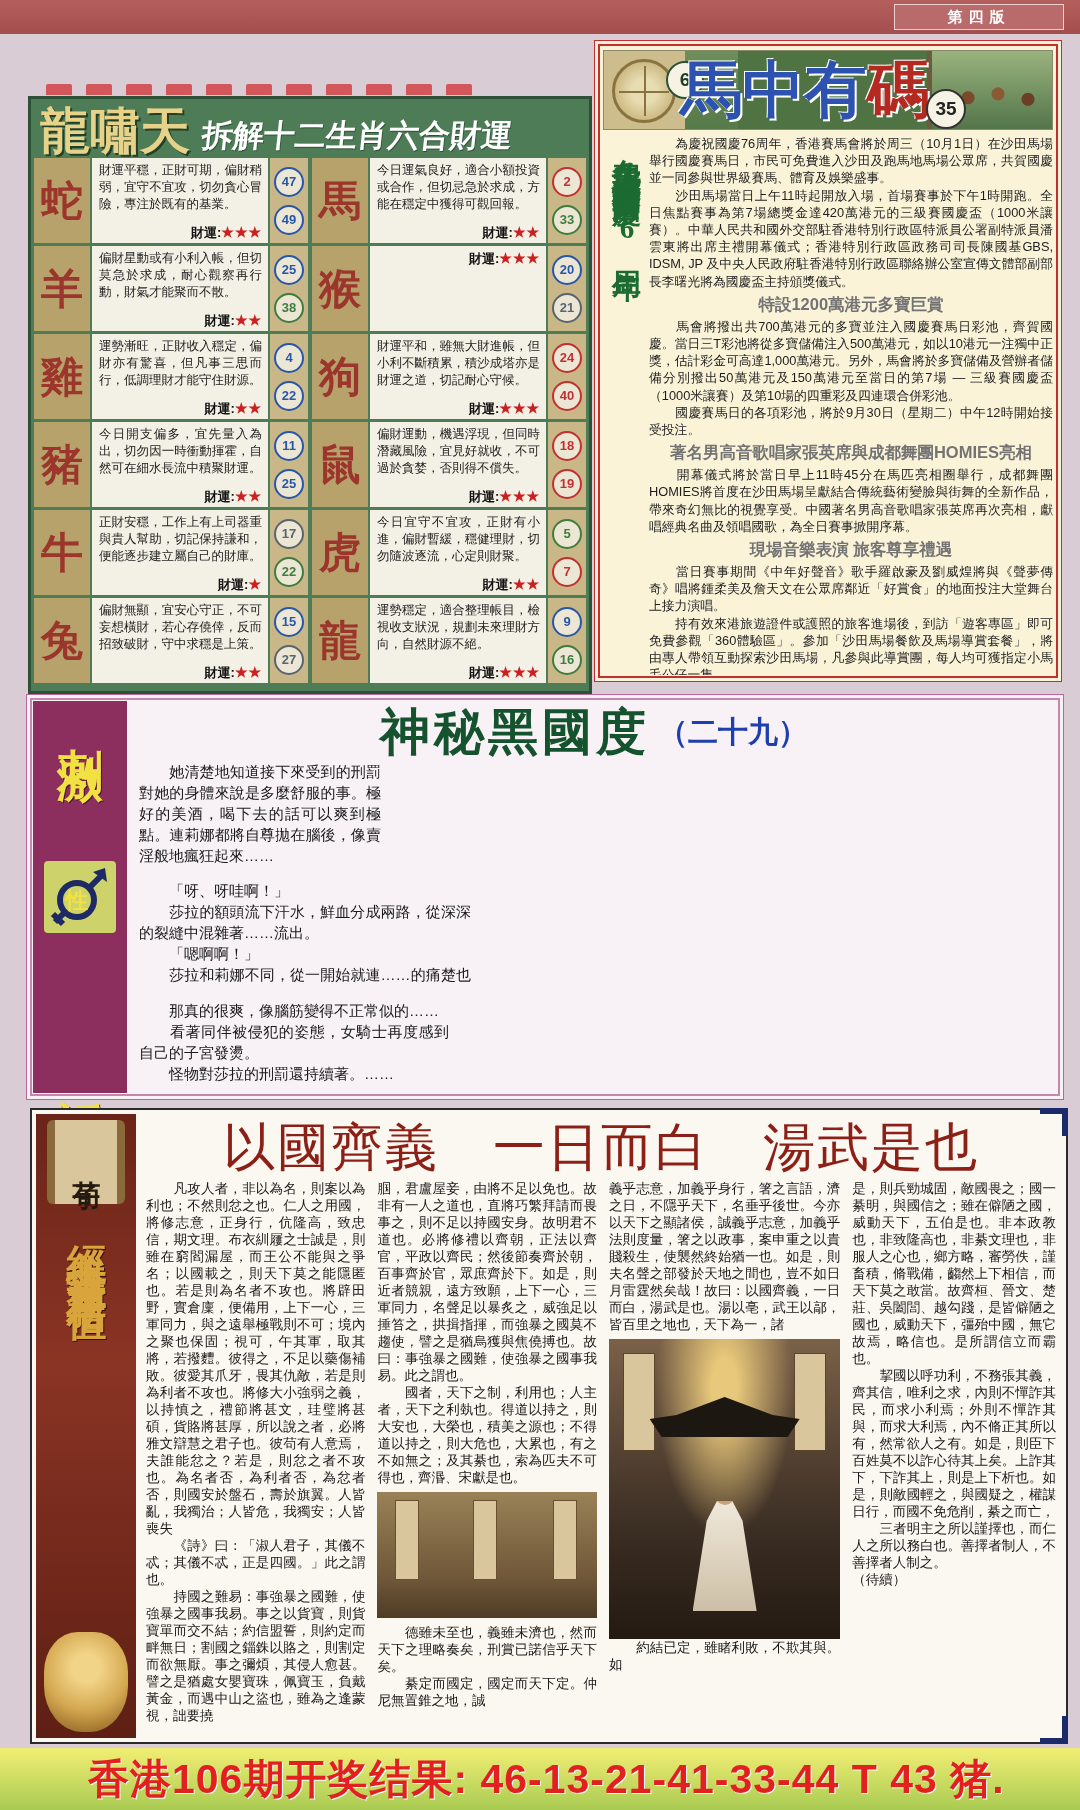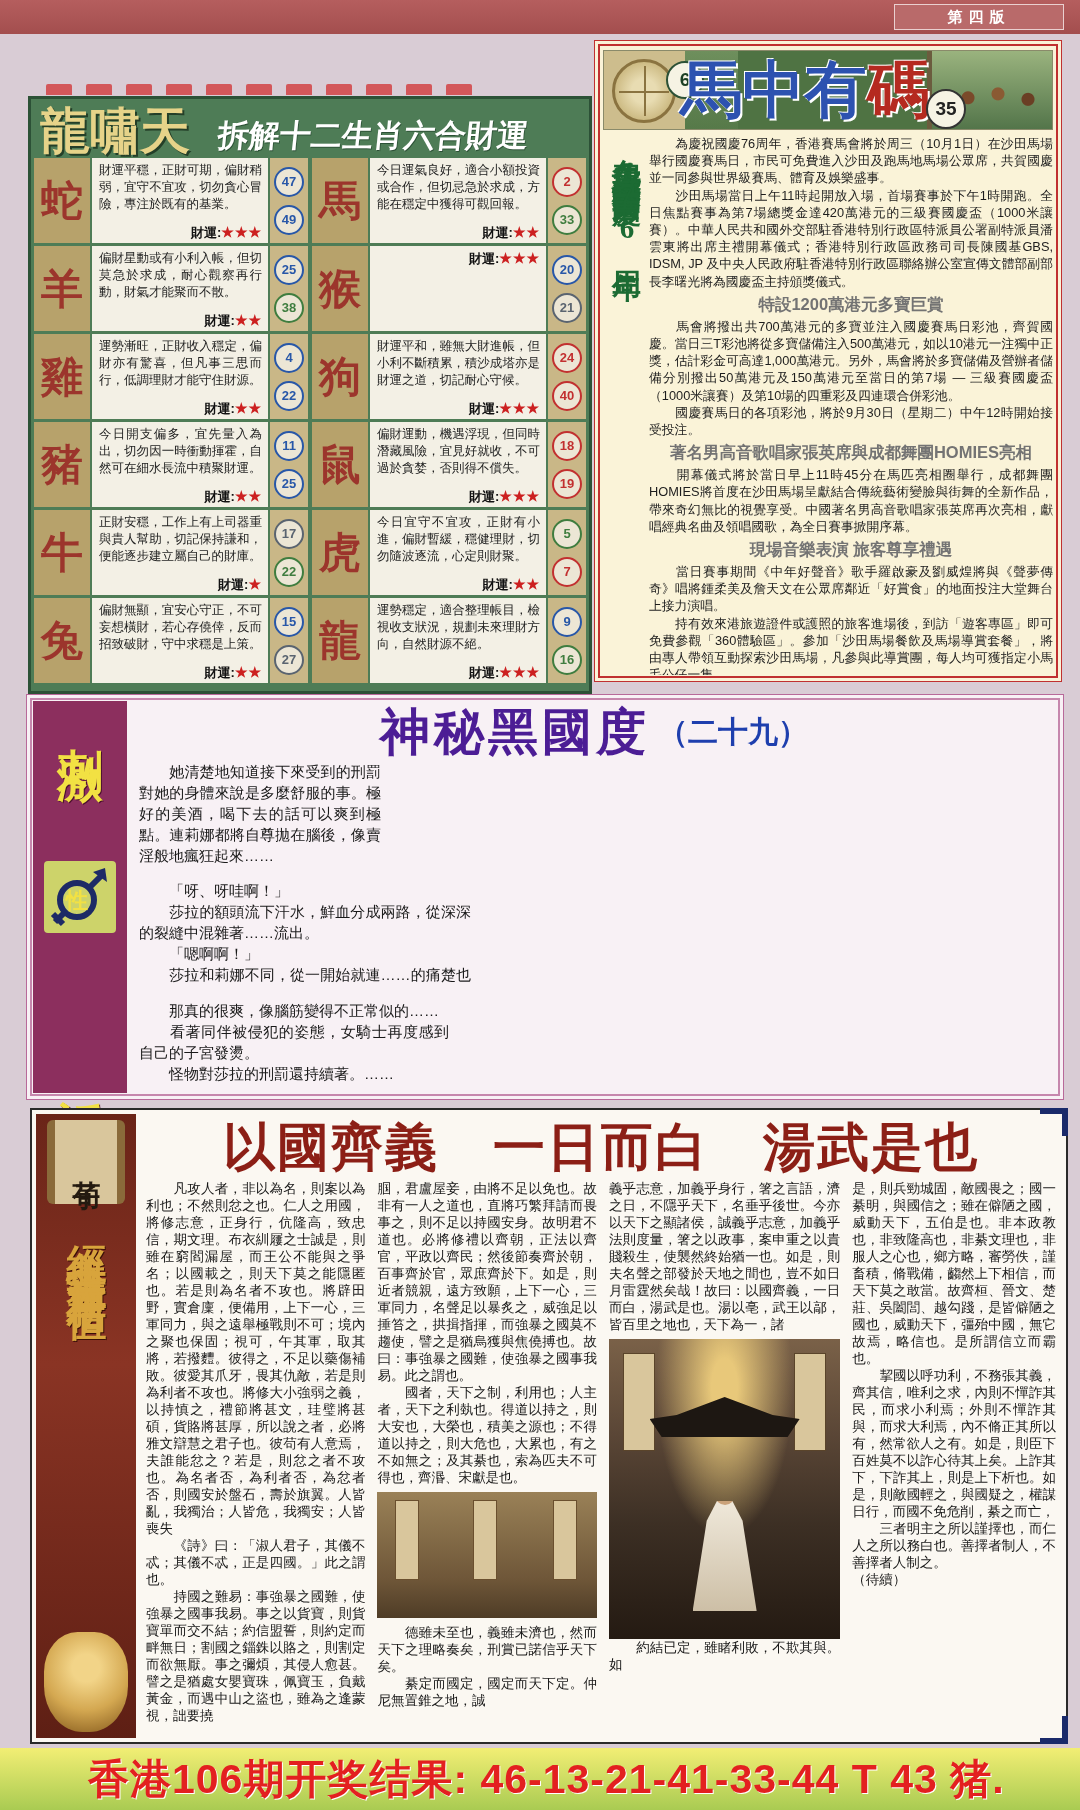--- a/index.html
+++ b/index.html
@@ -9,21 +9,21 @@
   .paras{white-space:pre-line;}
   
   .topbar{left:0;top:0;width:1080px;height:34px;background:linear-gradient(180deg,#b55e5e,#a34e4e);}
   .edition{position:absolute;right:16px;top:4px;width:168px;height:24px;background:#b96a6a;
            border:1px solid #ead0d0;color:#fff;font-size:15px;font-weight:bold;
            display:flex;align-items:center;justify-content:center;letter-spacing:6px;}
   .remnant{left:46px;top:84px;width:500px;height:11px;overflow:hidden;display:flex;gap:14px;}
   .remnant i{display:block;width:26px;height:18px;background:#d03030;opacity:.75;border-radius:2px;}
   
   .zpanel{left:28px;top:96px;width:552px;height:586px;background:#4e7c56;border:3px solid #2c5136;padding:3px;}
-  .ztitle{height:54px;display:flex;align-items:flex-end;gap:28px;padding:0 4px 2px 6px;overflow:hidden;}
+  .ztitle{height:54px;display:flex;align-items:flex-end;gap:12px;padding:0 4px 2px 6px;overflow:hidden;}
   .zt1{font-family:"Liberation Serif",serif;font-size:50px;font-weight:bold;color:#e6d389;
        line-height:50px;text-shadow:2px 2px 0 #243f28;}
   .zt2{font-family:"Liberation Serif",serif;font-size:31px;font-weight:bold;color:#ffffff;
        line-height:40px;transform:skewX(-6deg);text-shadow:1px 1px 0 #2c5136;}
   .zgrid{display:flex;gap:4px;}
   .zcol{display:flex;flex-direction:column;gap:3px;flex:1;}
   .zrow{display:flex;gap:2px;height:85px;}
   .zanimal{width:56px;background:#b7a26b;color:#9c352c;font-family:"Liberation Serif",serif;
            font-size:42px;font-weight:bold;display:flex;align-items:center;justify-content:center;}
   .zmain{flex:1;background:#f3f0e5;padding:4px 6px 2px 7px;display:flex;flex-direction:column;justify-content:space-between;overflow:hidden;}
@@ -69,21 +69,21 @@
   
   .spanel{left:26px;top:694px;width:1038px;height:406px;background:#f8f1f5;border:1px solid #b8699a;
           box-shadow:inset 0 0 0 3px #f8f1f5, inset 0 0 0 5px #c687ad;display:flex;box-sizing:border-box;padding:6px;}
   .ssb{width:94px;background:#8c2f5e;display:flex;flex-direction:column;align-items:center;
        justify-content:space-between;padding:10px 0;}
   .ssbtxt{writing-mode:vertical-rl;text-orientation:upright;font-size:46px;font-weight:bold;color:#f2e143;
           font-family:"Liberation Serif",serif;letter-spacing:10px;text-shadow:1px 1px 0 #4a102e;}
   .ssym{width:72px;height:72px;background:#cdd36a;border-radius:4px;display:flex;align-items:center;justify-content:center;}
   .smain{flex:1;padding:2px 8px 4px 12px;overflow:hidden;}
   .stitlerow{height:58px;display:flex;align-items:center;justify-content:center;gap:8px;}
-  .stt{font-size:50px;font-weight:bold;color:#4c1d95;font-family:"Liberation Serif",serif;letter-spacing:4px;}
+  .stt{font-size:50px;font-weight:bold;color:#14532d;font-family:"Liberation Serif",serif;letter-spacing:4px;}
   .stc{font-size:30px;font-weight:bold;color:#1e3fae;font-family:"Liberation Serif",serif;}
   .scols{display:flex;gap:16px;height:322px;overflow:hidden;flex-direction:column;}
   .scol{font-size:15px;line-height:21px;text-align:justify;color:#191919;overflow:hidden;}
   .sc1{width:242px;}.sc2{width:332px;}.sc3{width:310px;}
   .c2b{display:flex;gap:8px;margin-top:4px;}
   .temple{width:168px;height:128px;flex:none;position:relative;overflow:hidden;
           background:radial-gradient(ellipse at 50% 30%,rgba(190,225,255,.55) 0 12%,transparent 45%),
                      repeating-linear-gradient(90deg,rgba(255,255,255,.07) 0 10px,transparent 10px 30px),
                      linear-gradient(180deg,#16222e,#0a1016);}
   .chalice{position:absolute;left:50%;bottom:18px;width:26px;height:30px;transform:translateX(-50%);
@@ -104,21 +104,21 @@
            border-radius:6px;display:flex;align-items:center;justify-content:center;}
   .scrollt{writing-mode:vertical-rl;font-size:28px;font-weight:bold;color:#241a10;
            font-family:"Liberation Serif",serif;letter-spacing:4px;}
   .evert{flex:1;writing-mode:vertical-rl;text-orientation:upright;font-size:40px;line-height:52px;font-weight:bold;
          color:#d8a43c;font-family:"Liberation Serif",serif;letter-spacing:8px;margin:10px 0 6px 0;
          text-shadow:1px 1px 0 #3a1008;}
   .eface{width:84px;height:100px;border-radius:40% 40% 46% 46%;
          background:radial-gradient(circle at 50% 36%,#f2d488 0 18%,#d4a851 55%,#8a5f20 95%);}
   .emain{flex:1;padding:2px 6px 2px 10px;overflow:hidden;}
   .etitle{height:64px;display:flex;align-items:center;justify-content:center;font-family:"Liberation Serif",serif;
-          font-size:52px;font-weight:bold;color:#8c1f16;letter-spacing:2px;white-space:nowrap;}
+          font-size:52px;font-weight:normal;color:#8c1f16;letter-spacing:2px;white-space:nowrap;}
   .ecols{display:flex;gap:12px;height:556px;overflow:hidden;}
   .ecol{font-size:13.5px;line-height:17px;text-align:justify;color:#181818;overflow:hidden;}
   .ec1{width:222px;}.ec2{width:222px;}.ec3{width:234px;}.ec4{width:206px;}
   .painting{width:100%;height:126px;margin:6px 0;position:relative;overflow:hidden;
             background:linear-gradient(180deg,#9a8157,#6e5638 70%,#4e3c26);}
   .painting i{position:absolute;top:8px;width:22px;height:78px;background:#d9c69c;border:1px solid #6a4f2e;}
   .painting i:nth-child(1){left:18px;}.painting i:nth-child(2){left:96px;}.painting i:nth-child(3){left:176px;}
   .imperial{width:100%;height:300px;margin-top:6px;position:relative;overflow:hidden;
             background:radial-gradient(ellipse at 50% 16%,#e8c87a 0 8%,transparent 42%),
                        linear-gradient(180deg,#7a6148,#5a4636 32%,#3c2f24 62%,#241a12);}

